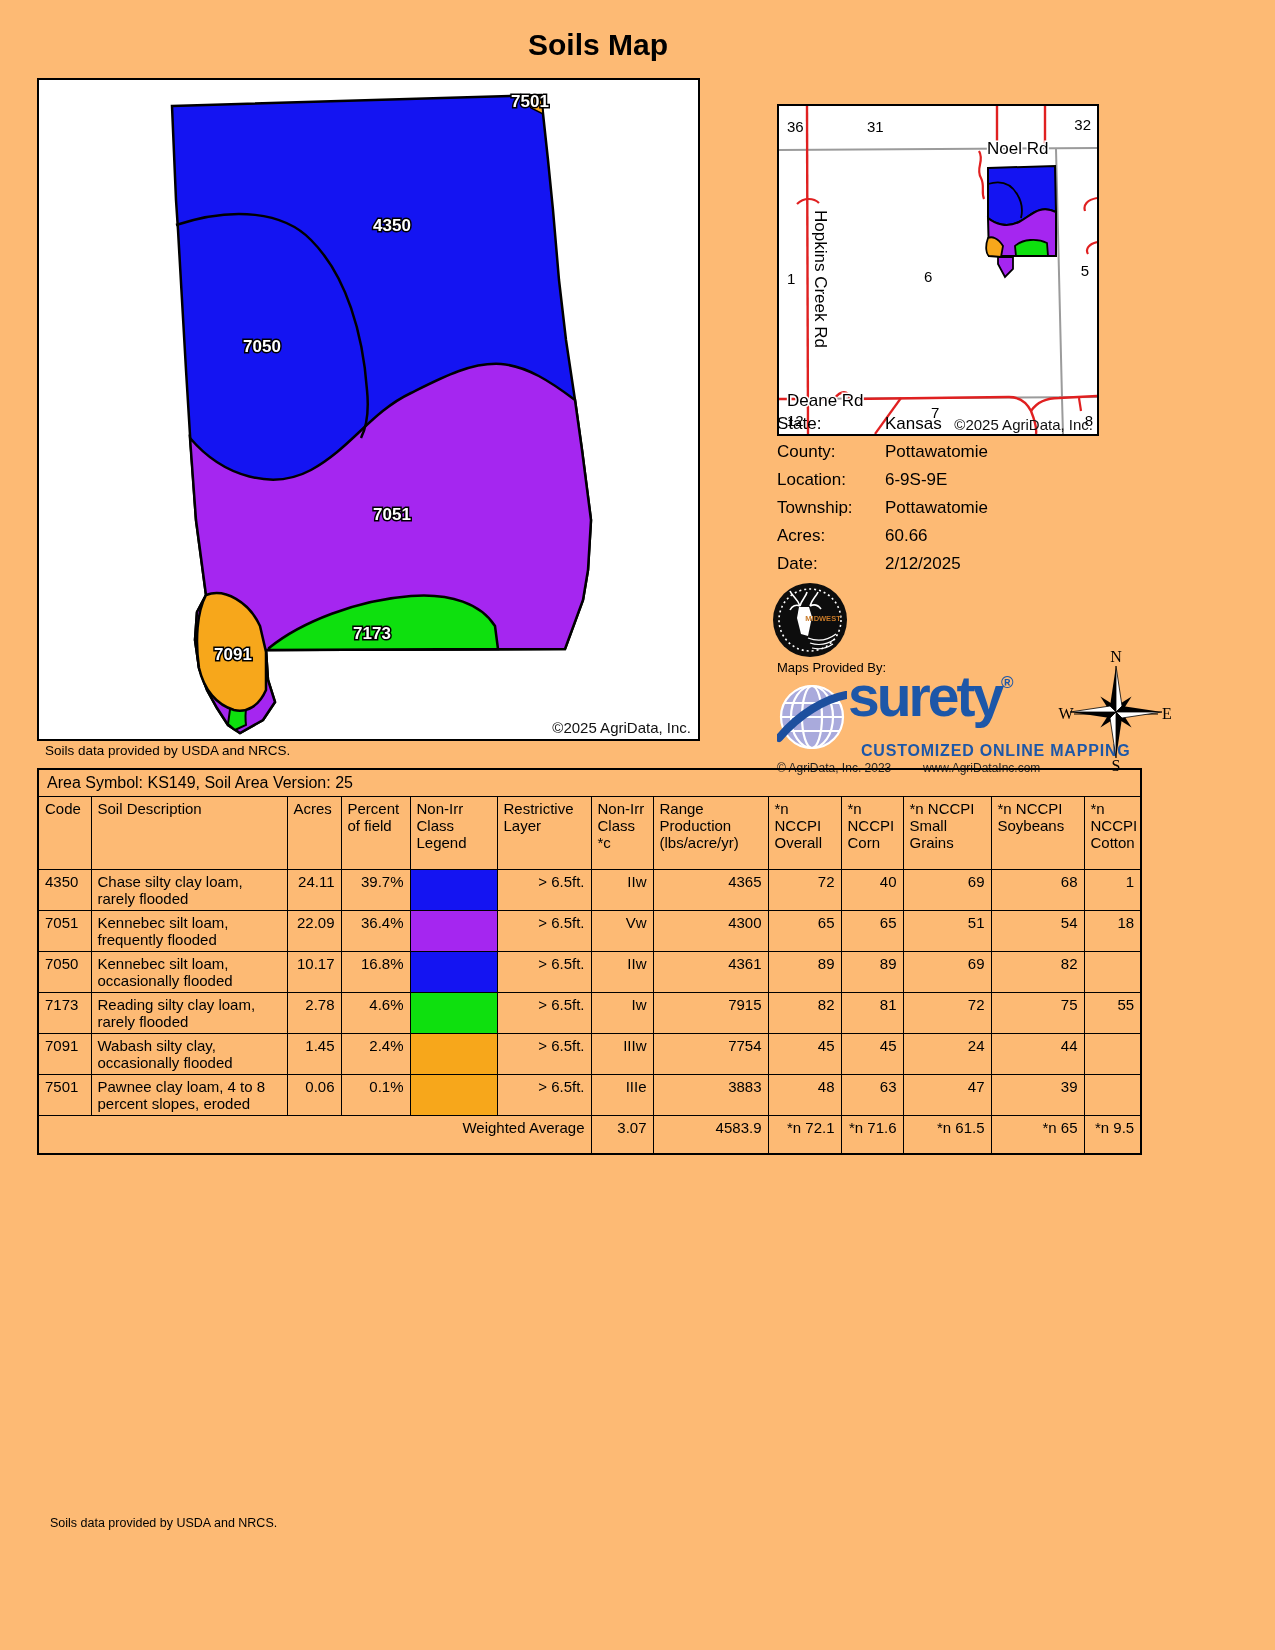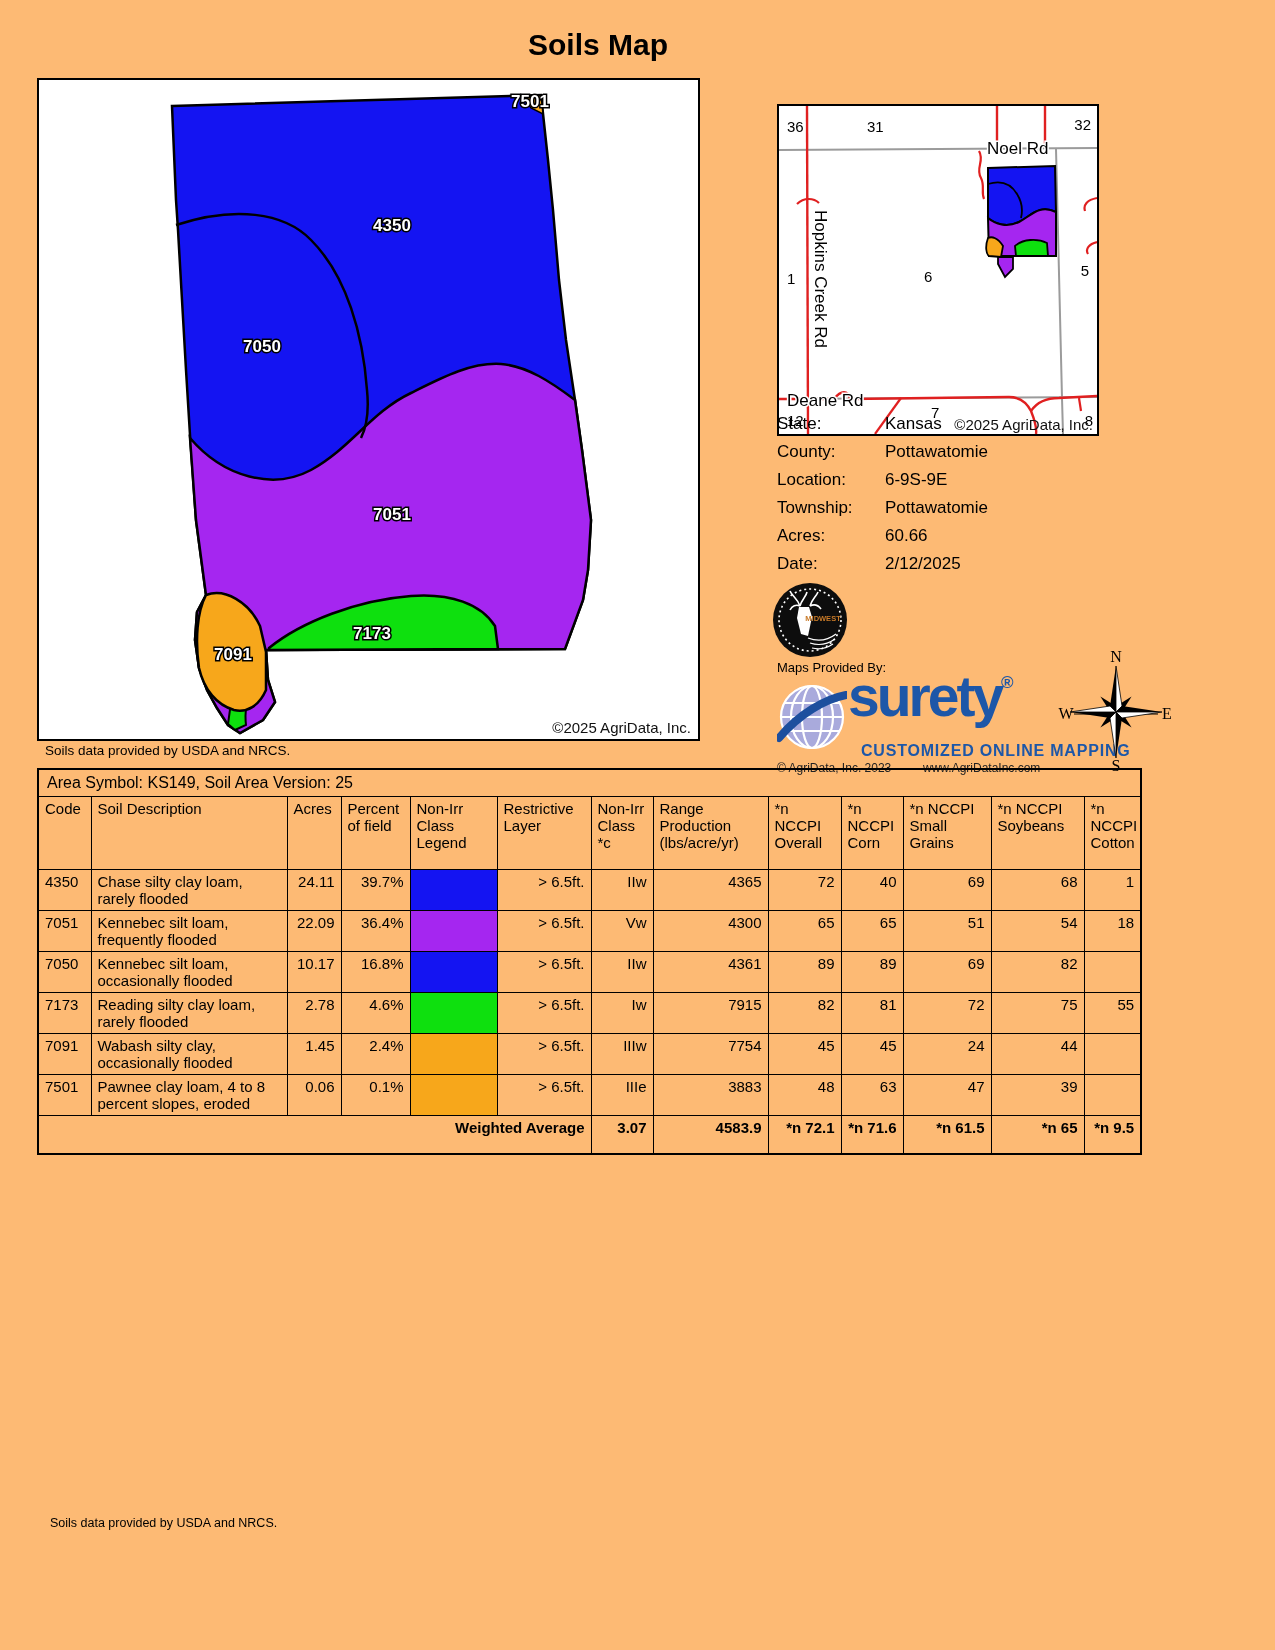--- a/index.html
+++ b/index.html
@@ -28,21 +28,21 @@
   table{border-collapse:collapse;table-layout:fixed;width:1103px;font-size:15px;border:2px solid #000;}
   th,td{border:1.5px solid #000;padding:3px 6px;vertical-align:top;overflow:hidden;}
   th{font-weight:normal;text-align:left;}
   tr.head th{height:66px;margin-top:8px;}
   th.area{font-size:16px;height:18px;padding:4px 8px;}
   td.l{text-align:left;}
   td.r{text-align:right;}
   td.legend{padding:0;}
   tr.datarow{height:41px;}
   tr.wa{height:38px;}
-  tr.wa td{font-weight:bold;}
+  tr.wa td{font-weight:normal;}
   #footnotes{left:37px;top:1218px;font-size:14.5px;line-height:19.5px;}
   #pagefooter{left:50px;top:1516px;font-size:12.5px;}
   svg text{font-family:"Liberation Sans",sans-serif;}
   .maplabel{font-size:17px;font-weight:bold;fill:#fff;stroke:#000;stroke-width:3px;paint-order:stroke;text-anchor:middle;}
   .mapcopy{font-size:15px;fill:#111;}
   .sec{font-size:15px;fill:#000;}
   .road{font-size:17px;fill:#000;stroke:#fff;stroke-width:3px;paint-order:stroke;}
   .compassletter{font-family:"Liberation Serif",serif;font-size:16px;fill:#000;text-anchor:middle;}
 </style>
 </head>

